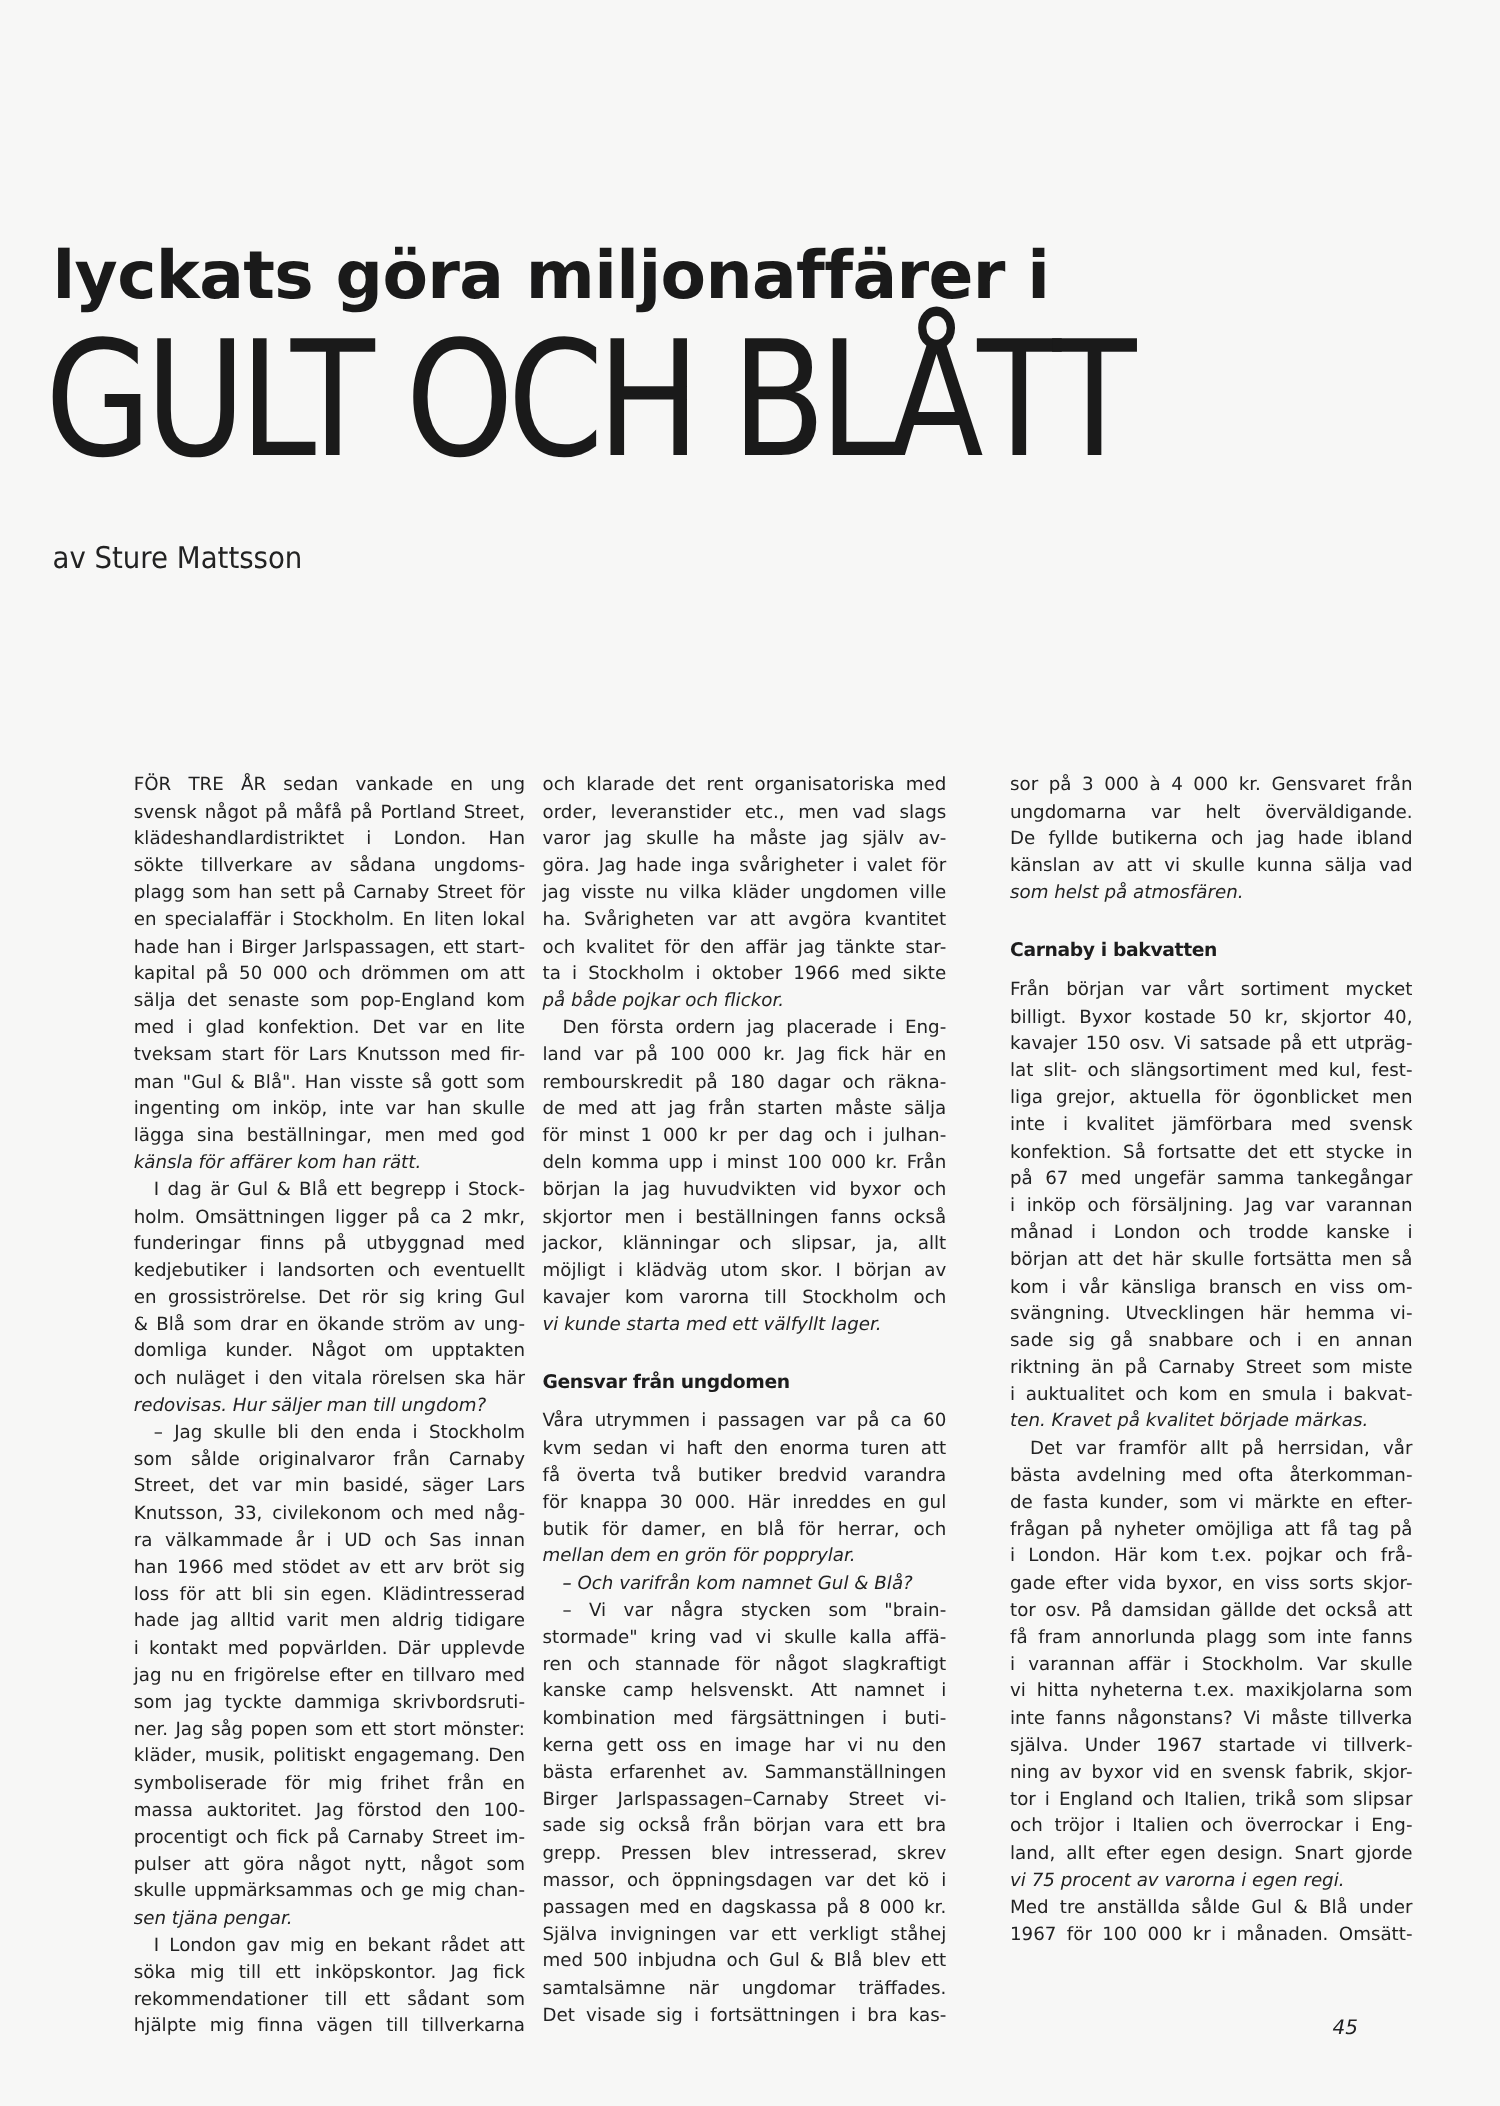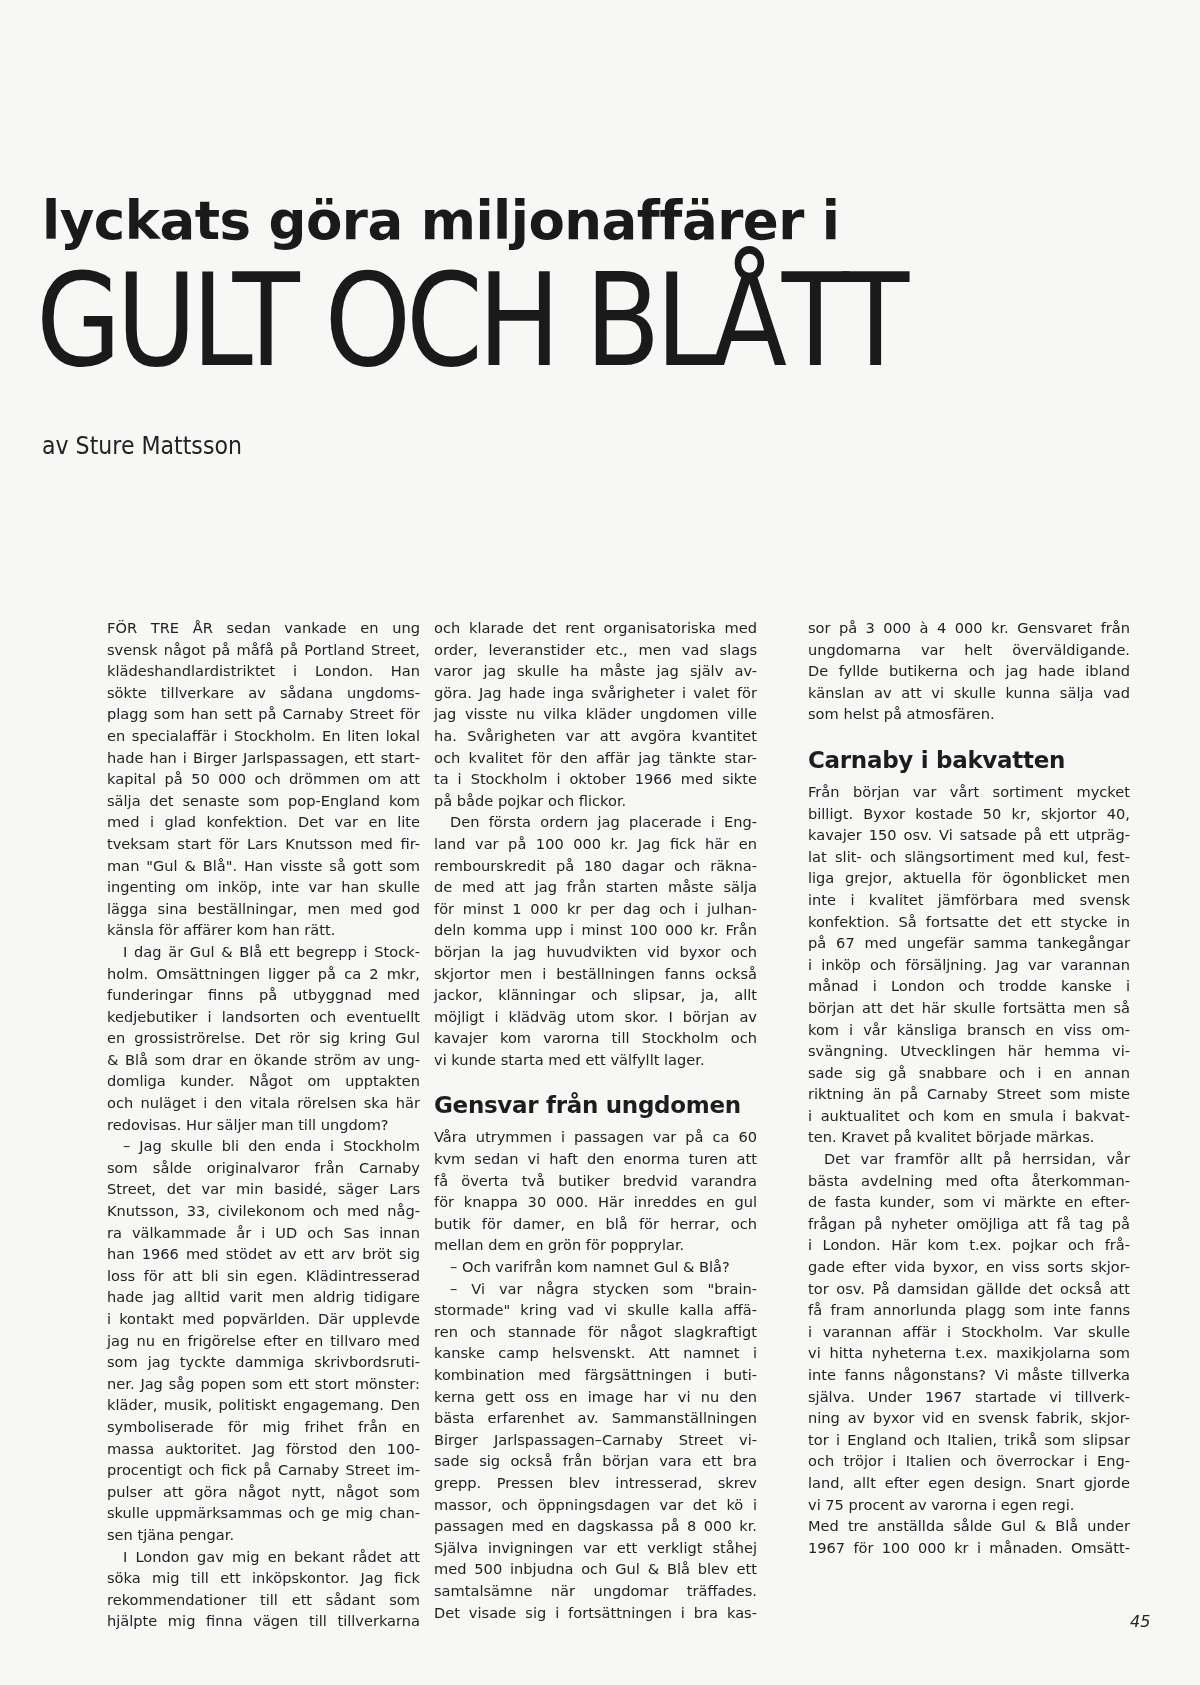--- a/index.html
+++ b/index.html
@@ -55,34 +55,34 @@
     .col2 { left: 394px; width: 323px; }
     .col3 { left: 768px; width: 322px; }
     .line {
       display: block;
       white-space: nowrap;
       text-align: justify;
       text-align-last: justify;
       height: 21.6px;
       overflow: visible;
     }
-    .line.last { text-align-last: left; }
+    .line.last { text-align-last: left; font-style: italic; }
     .line.indent { padding-left: 16px; }
     .subhead {
       display: block;
       font-family: "DejaVu Sans", sans-serif;
       font-weight: bold;
-      font-size: 23px;
+      font-size: 15px;
       line-height: 26px;
       color: #1d1d1d;
       margin: 22px 0 8px 0;
       letter-spacing: -0.3px;
     }
     .page-number {
-      position: absolute; left: 1130px; top: 1612px;
+      position: absolute; left: 1066px; top: 1612px;
       font-family: "DejaVu Sans", sans-serif;
       font-style: italic;
       font-size: 16px;
       color: #222;
     }
   </style>
 </head>
 <body>
 
 <h2 class="kicker">lyckats göra miljonaffärer i</h2>

